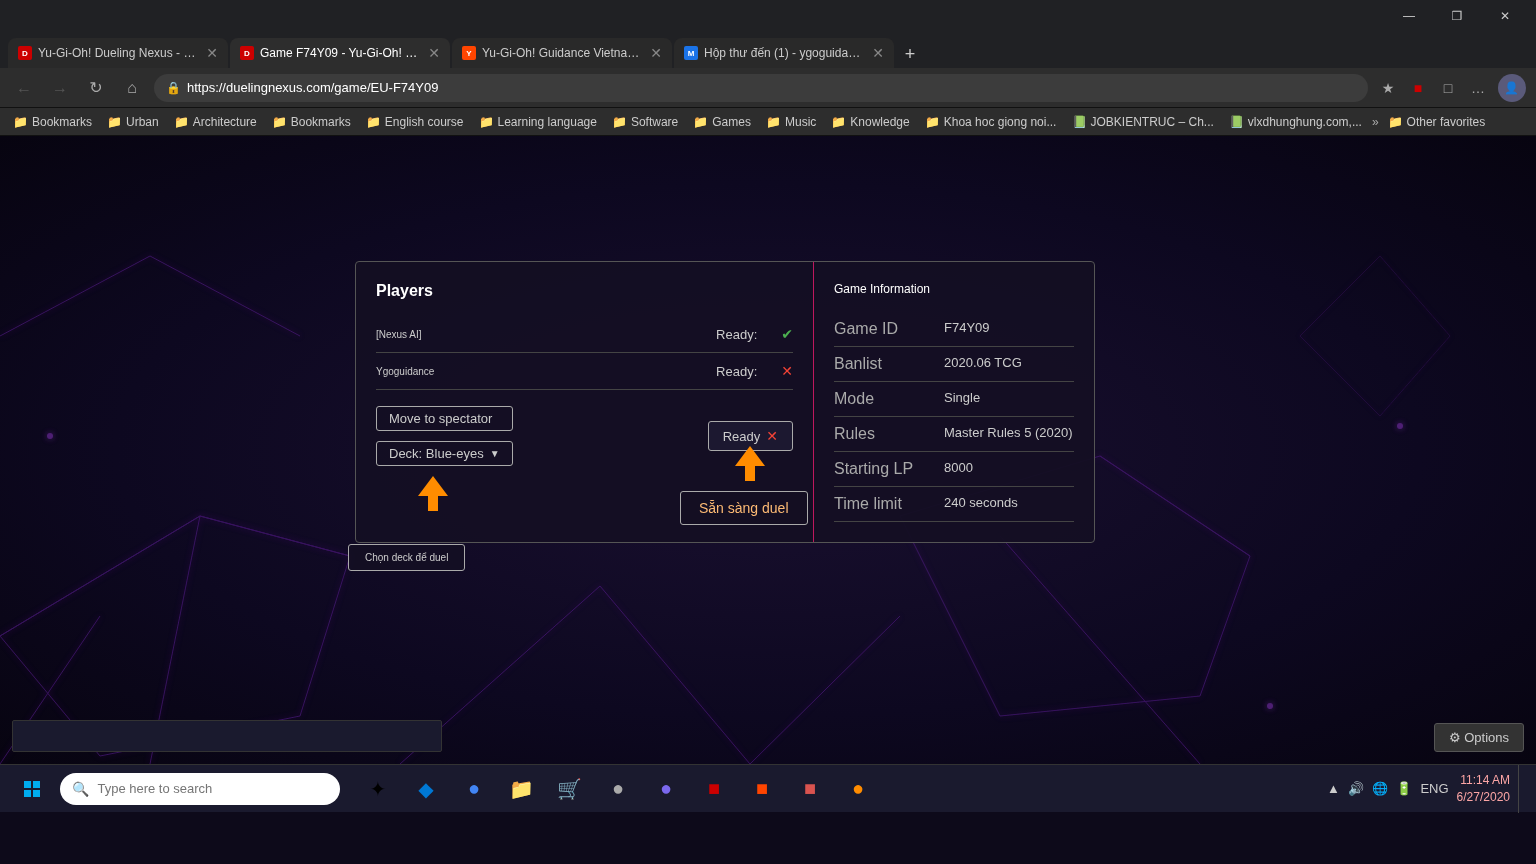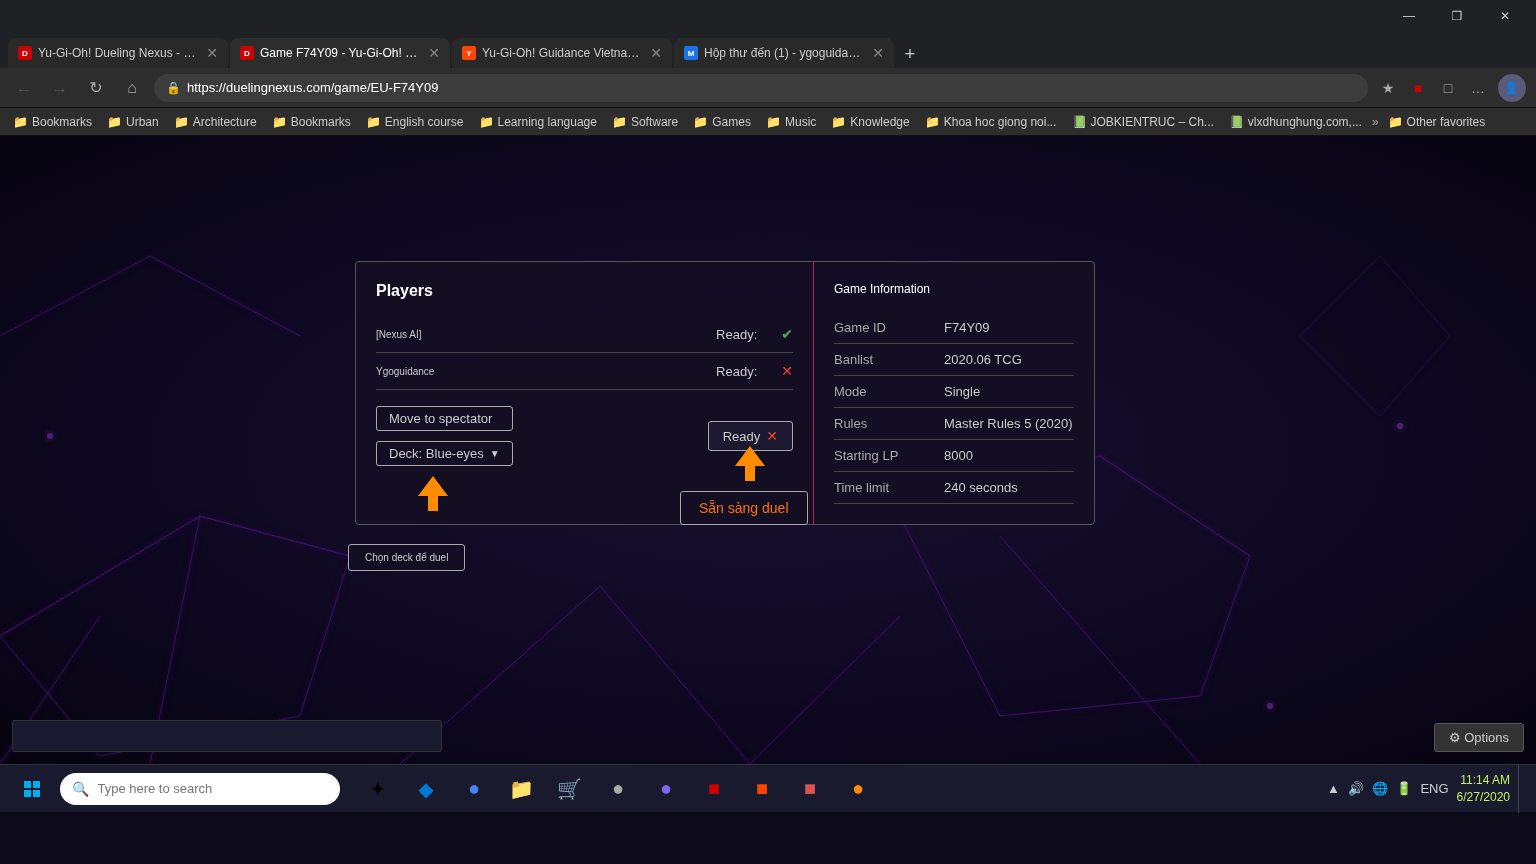--- a/index.html
+++ b/index.html
@@ -49,25 +49,25 @@
     .actions-row { display: flex; align-items: center; justify-content: space-between; margin-top: 16px; }
     .actions-left { display: flex; flex-direction: column; gap: 10px; }
     .btn { border: 1px solid #aaa; background: transparent; color: #ccc; padding: 4px 12px; border-radius: 3px; cursor: pointer; font-size: 13px; display: flex; align-items: center; gap: 6px; }
     .btn-ready { border: 1px solid #aaa; background: rgba(30,25,50,0.9); color: #ccc; padding: 6px 14px; border-radius: 3px; cursor: pointer; font-size: 13px; display: flex; align-items: center; gap: 6px; }
     .dropdown-btn { display: flex; align-items: center; gap: 6px; }
     .dropdown-arrow { font-size: 10px; }
 
     
     .info-title { color: #fff; font-size: 12px; font-weight: normal; margin-bottom: 16px; }
     .info-row { display: flex; padding: 8px 0; border-bottom: 1px solid #444; }
-    .info-label { color: #aaa; font-size: 13px; width: 110px; flex-shrink: 0; }
+    .info-label { color: #aaa; font-size: 16px; width: 110px; flex-shrink: 0; }
     .info-value { color: #ccc; font-size: 13px; }
 
     
-    .san-sang-btn { position: absolute; top: 355px; left: 680px; border: 1px solid #aaa; background: rgba(20,15,35,0.95); color: #f97316; padding: 8px 18px; border-radius: 3px; cursor: pointer; font-size: 14px; font-weight: 500; }
+    .san-sang-btn { position: absolute; top: 355px; left: 680px; border: 1px solid #aaa; background: rgba(20,15,35,0.95); color: #fdba74; padding: 8px 18px; border-radius: 3px; cursor: pointer; font-size: 14px; font-weight: 500; }
 
     
     .chon-deck-btn { position: absolute; top: 408px; left: 348px; border: 1px solid #aaa; background: rgba(20,15,35,0.95); color: #ccc; padding: 7px 16px; border-radius: 3px; cursor: pointer; font-size: 10px; }
 
     
     .options-btn { position: absolute; bottom: 12px; right: 12px; background: #333; border: 1px solid #555; color: #ccc; padding: 6px 14px; border-radius: 3px; cursor: pointer; font-size: 13px; display: flex; align-items: center; gap: 6px; }
 
     
     .chat-input { position: absolute; bottom: 12px; left: 12px; width: 430px; height: 32px; background: #1a1a2e; border: 1px solid #333; border-radius: 2px; color: #ccc; padding: 0 8px; font-size: 13px; outline: none; }
 
@@ -77,21 +77,21 @@
     .start-btn { width: 48px; height: 48px; display: flex; align-items: center; justify-content: center; cursor: pointer; }
     .start-icon { display: grid; grid-template-columns: 1fr 1fr; gap: 2px; width: 16px; height: 16px; }
     .start-icon div { background: #00adef; }
     .search-bar { display: flex; align-items: center; background: #fff; border-radius: 20px; height: 32px; width: 280px; padding: 0 12px; gap: 8px; }
     .search-bar input { border: none; outline: none; font-size: 13px; color: #333; width: 100%; background: transparent; }
     .search-icon-tb { color: #555; font-size: 14px; }
     .taskbar-apps { display: flex; align-items: center; gap: 4px; padding: 0 8px; }
     .taskbar-app { width: 44px; height: 44px; display: flex; align-items: center; justify-content: center; cursor: pointer; border-radius: 4px; font-size: 20px; }
     .taskbar-right { margin-left: auto; display: flex; align-items: center; gap: 8px; padding: 0 12px; }
     .tray-icons { display: flex; align-items: center; gap: 8px; color: #ccc; font-size: 13px; }
-    .datetime { text-align: right; color: #bef264; font-size: 12px; line-height: 1.4; }
+    .datetime { text-align: right; color: #fca5a5; font-size: 12px; line-height: 1.4; }
     .show-desktop { width: 6px; height: 48px; background: transparent; border-left: 1px solid #444; cursor: pointer; }
 
     
     .bg-svg { position: absolute; inset: 0; width: 100%; height: 100%; }
 
     
     .arrow-svg { position: absolute; }
   </style>
 </head>
 <body>

